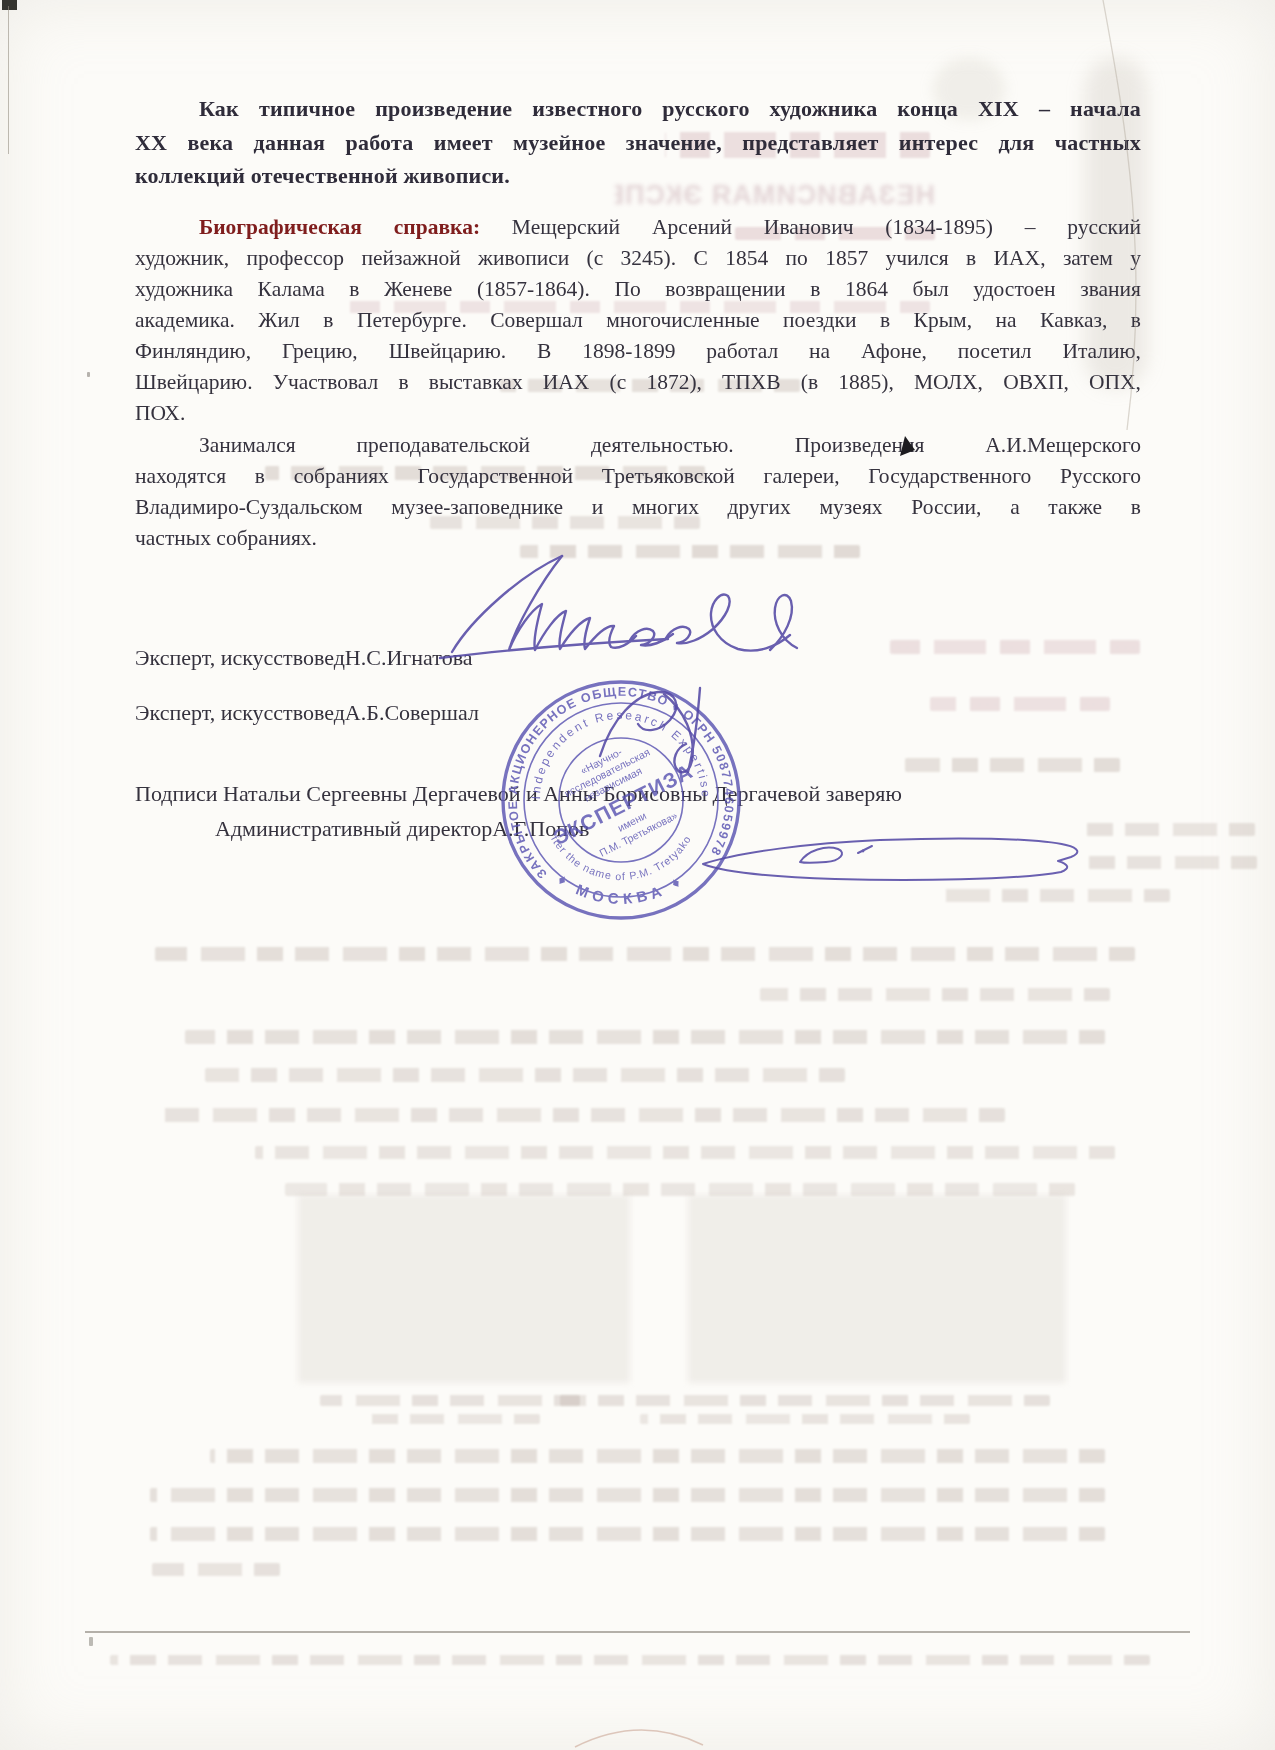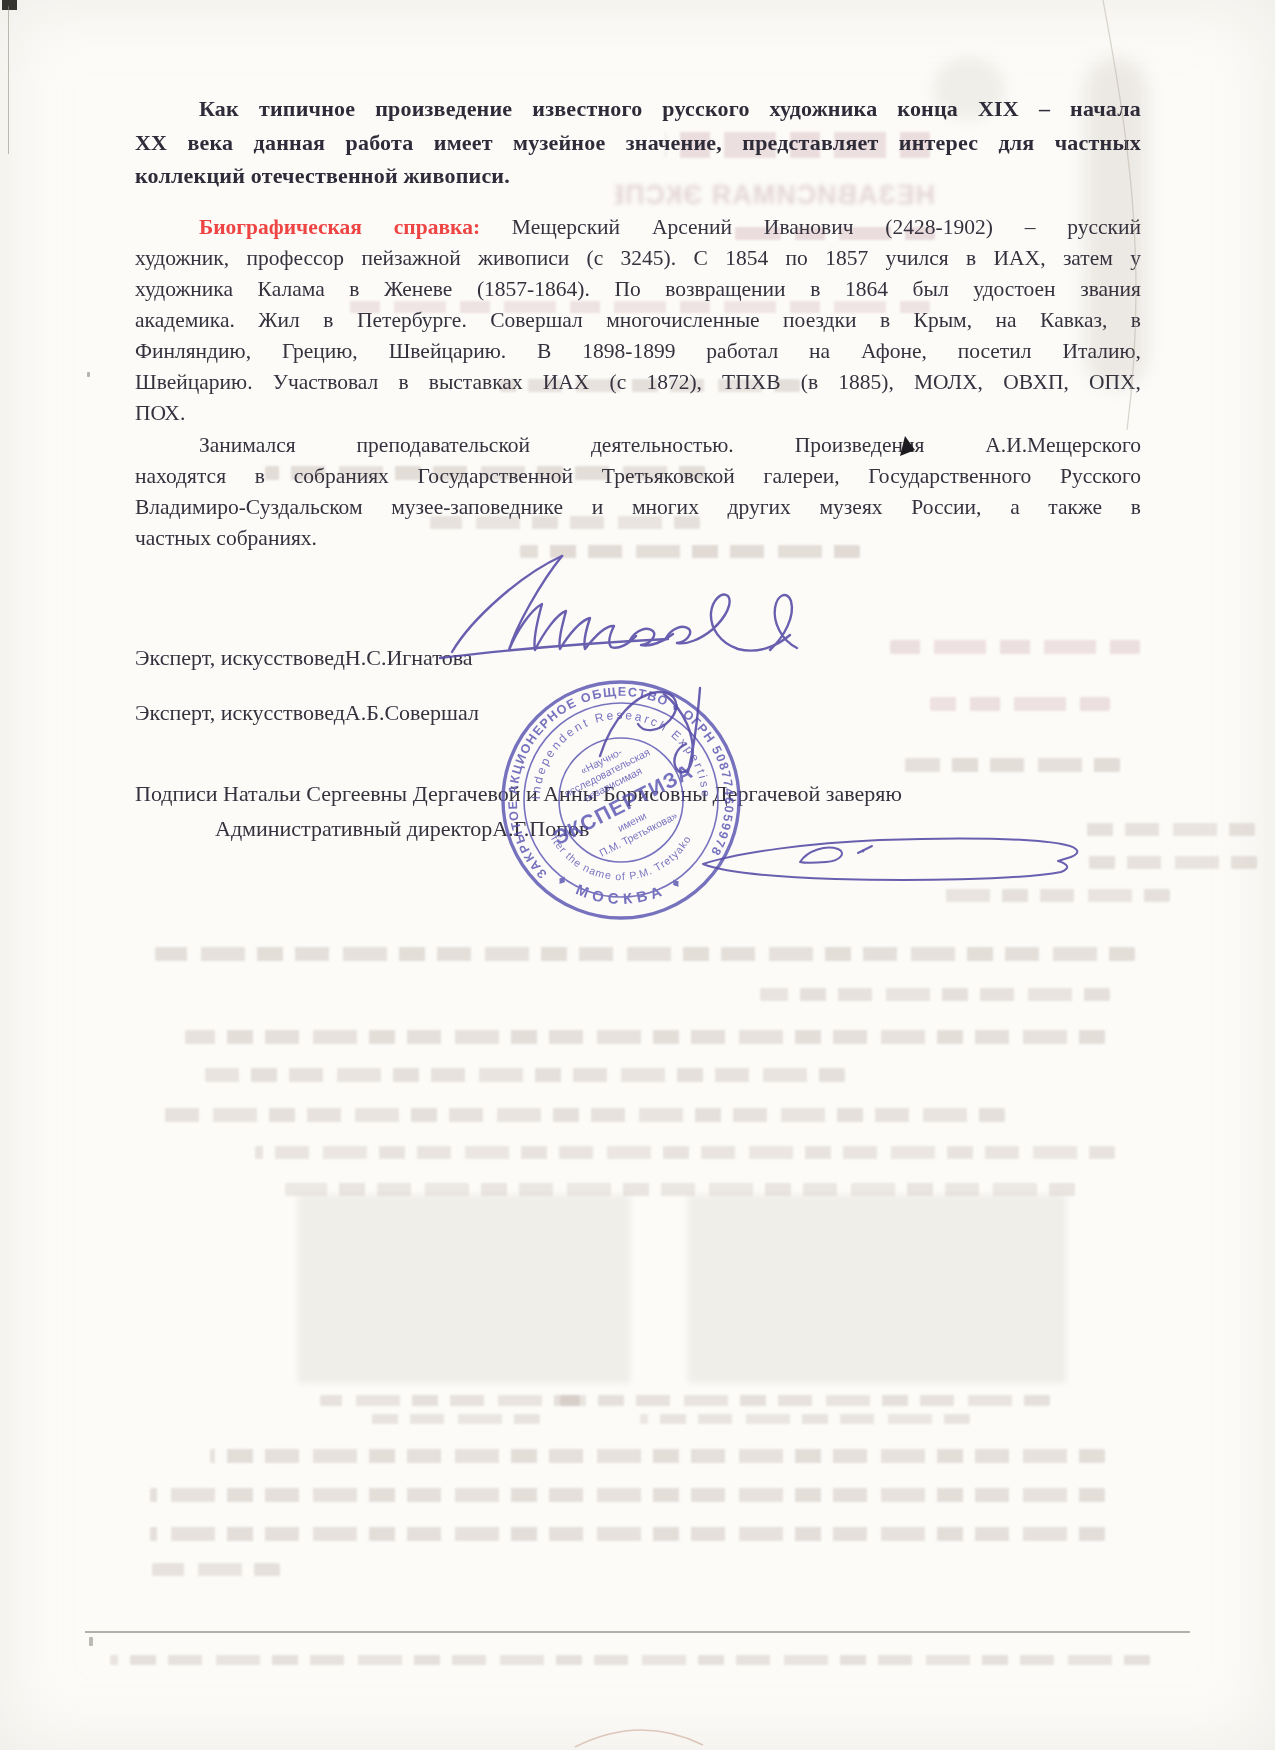--- a/index.html
+++ b/index.html
@@ -5,21 +5,21 @@
   html,body{margin:0;padding:0;background:#e8e6e1;}
   .page{position:relative;width:1275px;height:1750px;background:#fcfbf8;overflow:hidden;
         font-family:"Liberation Serif", serif;color:#35323e;
         box-shadow:inset 0 0 70px rgba(205,200,188,.28);}
   
   .para{position:absolute;left:135px;width:1006px;line-height:31px;font-size:21.5px;}
   .para.bold{font-weight:bold;line-height:33.5px;font-size:22px;color:#2f2c3a;letter-spacing:.2px;}
   .tline{text-align:justify;text-align-last:justify;white-space:normal;}
   .tline.indent{padding-left:64px;}
   .tline.last{text-align-last:left;}
-  .biolabel{font-weight:bold;color:#ef4444;}
+  .biolabel{font-weight:bold;color:#7f1d1d;}
   .sigrow{position:absolute;left:135px;width:968px;display:flex;justify-content:flex-start;
           font-size:22px;}
   .sigrow .nm{text-align:right;}
   .certline{position:absolute;left:135px;width:1006px;font-size:22px;}
   
   .bl{position:absolute;height:14px;border-radius:2px;opacity:.42;filter:blur(1.1px);
       transform:scaleX(-1);
       background:repeating-linear-gradient(90deg,
         rgba(168,150,140,.85) 0 26px, rgba(168,150,140,0) 26px 38px,
         rgba(168,150,140,.75) 38px 82px, rgba(168,150,140,0) 82px 96px,
@@ -94,21 +94,21 @@
   <div class="footer-rule"></div>
   <div class="bl" style="left:110px;top:1655px;width:1040px;height:10px;opacity:.3"></div>
 
   <div class="para bold" style="top:92px">
     <div class="tline indent">Как типичное произведение известного русского художника конца XIX – начала</div>
     <div class="tline">XX века данная работа имеет музейное значение, представляет интерес для частных</div>
     <div class="tline last">коллекций отечественной живописи.</div>
   </div>
 
   <div class="para" style="top:212px">
-    <div class="tline indent"><b class="biolabel">Биографическая справка:</b><span> Мещерский Арсений Иванович (2428-1902) – русский</span></div>
+    <div class="tline indent"><b class="biolabel">Биографическая справка:</b><span> Мещерский Арсений Иванович (1834-1895) – русский</span></div>
     <div class="tline">художник, профессор пейзажной живописи (с 3245). С 1854 по 1857 учился в ИАХ, затем у</div>
     <div class="tline">художника Калама в Женеве (1857-1864). По возвращении в 1864 был удостоен звания</div>
     <div class="tline">академика. Жил в Петербурге. Совершал многочисленные поездки в Крым, на Кавказ, в</div>
     <div class="tline">Финляндию, Грецию, Швейцарию. В 1898-1899 работал на Афоне, посетил Италию,</div>
     <div class="tline">Швейцарию. Участвовал в выставках ИАХ (с 1872), ТПХВ (в 1885), МОЛХ, ОВХП, ОПХ,</div>
     <div class="tline last">ПОХ.</div>
   </div>
 
   <div class="para" style="top:430px">
     <div class="tline indent">Занимался преподавательской  деятельностью. Произведения А.И.Мещерского</div>

